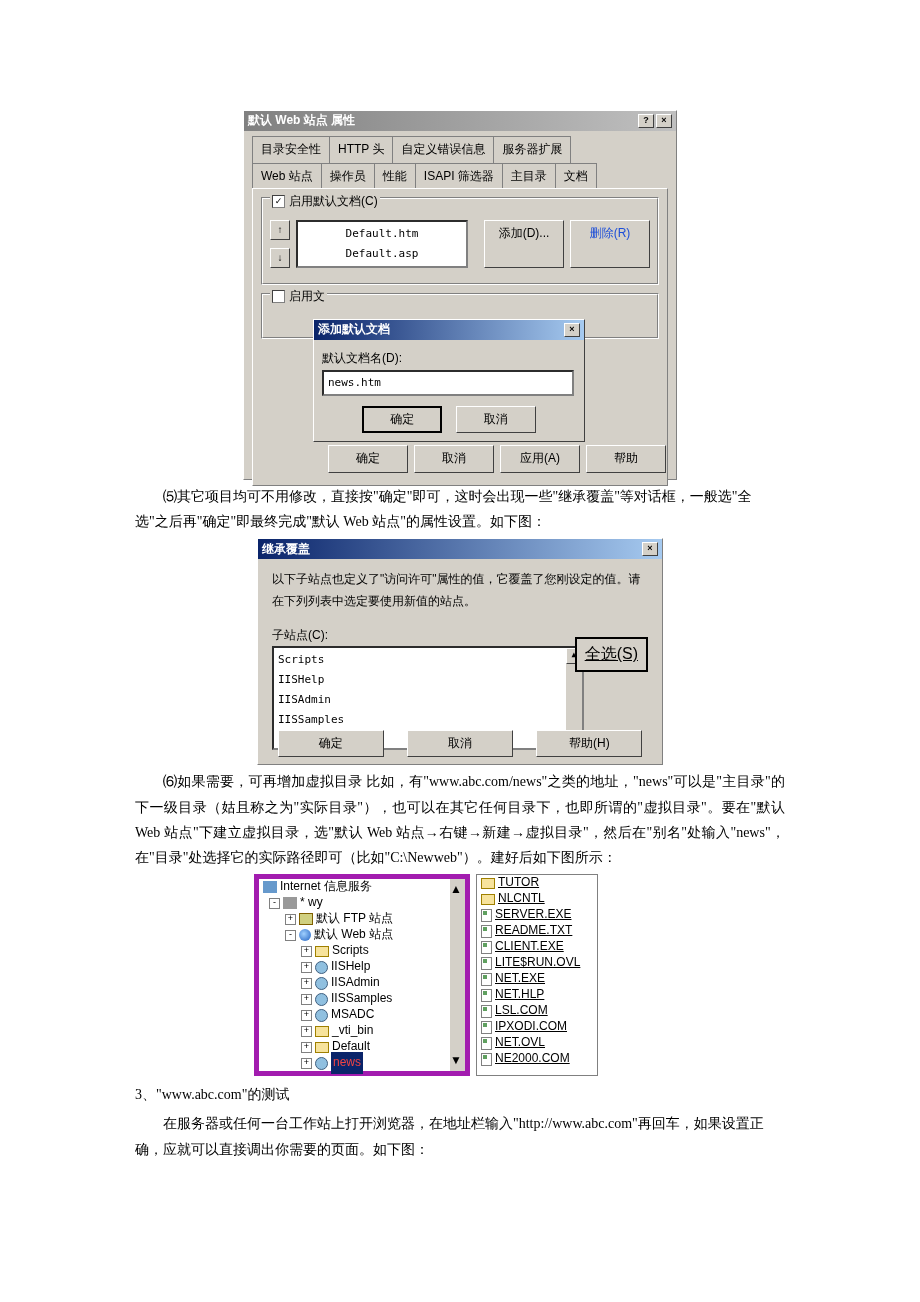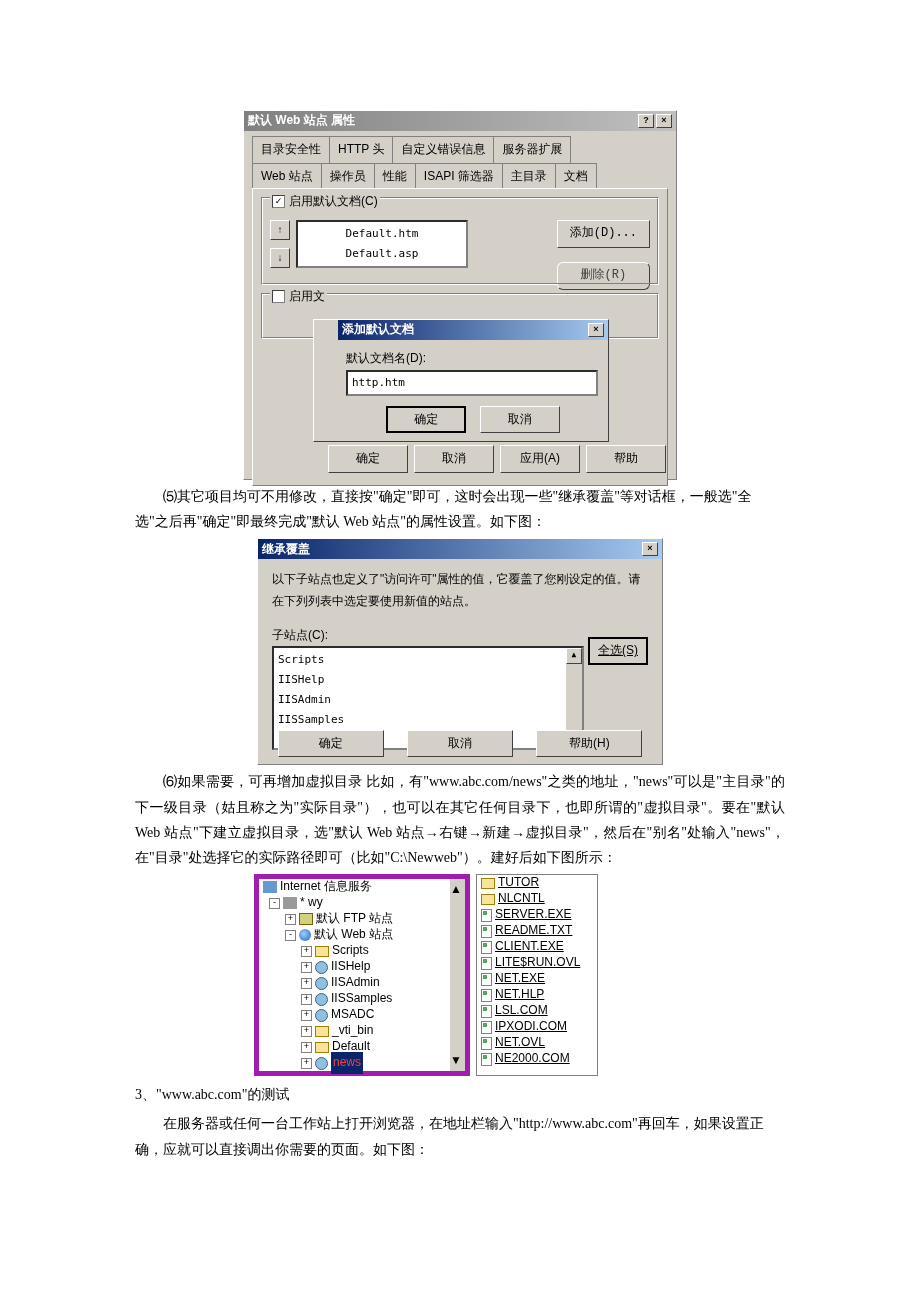--- a/index.html
+++ b/index.html
@@ -113,33 +113,33 @@
 }
 .btn {
   border:1px solid #404040; border-top-color:#fff; border-left-color:#fff;
   background:#d4d0c8;
   padding: 2px 12px;
   font-size:12px;
   min-width: 54px;
   text-align:center;
   display:inline-block;
 }
-.btn.disabled { color:#404040;border-radius:6px; }
+.btn.disabled { color:#1d4ed8; }
 .btn.default { border: 2px solid #000; padding: 1px 11px; }
 .btnrow {
   position:absolute;
   bottom: 6px; right: 10px;
   display:flex; gap:6px;
 }
 .inner-dlg {
   position:absolute;
   left: 60px; top: 130px;
   width: 270px;
   background:#d4d0c8;
-  border:1px solid #404040; border-top-color:#fff; border-left-color:#fff;padding-left:24px;
+  border:1px solid #404040; border-top-color:#fff; border-left-color:#fff;
 }
 .inner-body { padding: 8px; }
 .text-input {
   background:#fff; border:2px inset #808080;
   font-family: monospace; font-size:11px;
   padding:1px 4px; display:block;
 }
 .dlg2-body { padding: 10px 14px; position:relative; height: 186px; }
 .list2 {
   width: 300px; height: 96px;
@@ -147,21 +147,21 @@
   font-family: monospace; font-size:11px;
   padding: 2px 4px;
   overflow:hidden;
   position:relative;
 }
 .scroll { position:absolute; right:0; top:0; bottom:0; width:16px; background:#d4d0c8; }
 .scroll .sbtn { width:14px; height:14px; border:1px solid #404040; border-top-color:#fff; border-left-color:#fff; background:#d4d0c8; font-size:8px; text-align:center; line-height:12px; }
 .sel-all {
   position:absolute; right: 14px; top: 42px;
   border:2px solid #000; background:#d4d0c8;
-  padding: 1px 8px; font-size:12px;
+  padding: 1px 8px; font-size:16px;
 }
 
 .split {
   display:flex;
   width: 412px;
   margin: 0 auto;
   border: 0;
   font-family: "Tahoma","SimSun",sans-serif;
   font-size:12px;
 }
@@ -223,21 +223,21 @@
       <div style="display:flex; gap:6px; margin-top:-8px;">
         <div style="display:flex; flex-direction:column; gap:8px;">
           <div class="mini-btn">↑</div>
           <div class="mini-btn">↓</div>
         </div>
         <div class="listbox lst1">
           <div>Default.htm</div>
           <div>Default.asp</div>
           <div>iisstart.asp</div>
         </div>
-        <div style="margin-left:auto; display:flex; flex-direction:column; gap:14px;font-family:Liberation Mono, monospace;">
+        <div style="margin-left:auto; display:flex; flex-direction:row; gap:6px;">
           <div class="btn">添加(D)...</div>
           <div class="btn disabled">删除(R)</div>
         </div>
       </div>
     </div>
     <div class="group" style="height:28px;">
       <div class="group-inner"></div>
       <label class="chk" style="position:relative; top:-16px; background:#d4d0c8; padding:0 2px;">
         <span class="chkbox"></span>
         <span>启用文</span>
@@ -246,21 +246,21 @@
 
     <div class="inner-dlg">
       <div class="titlebar">
         <span>添加默认文档</span>
         <div class="tb-btns">
               <div class="tb-btn">×</div>
             </div>
       </div>
       <div class="inner-body">
         <div>默认文档名(D):</div>
-        <span class="text-input" style="width:240px;">http.htm</span>
+        <span class="text-input" style="width:240px;">news.htm</span>
         <div style="text-align:center; margin-top:10px;">
           <span class="btn default">确定</span>
           <span class="btn" style="margin-left:10px;">取消</span>
         </div>
       </div>
     </div>
   </div>
   <div class="btnrow">
     <span class="btn">确定</span>
     <span class="btn">取消</span>

